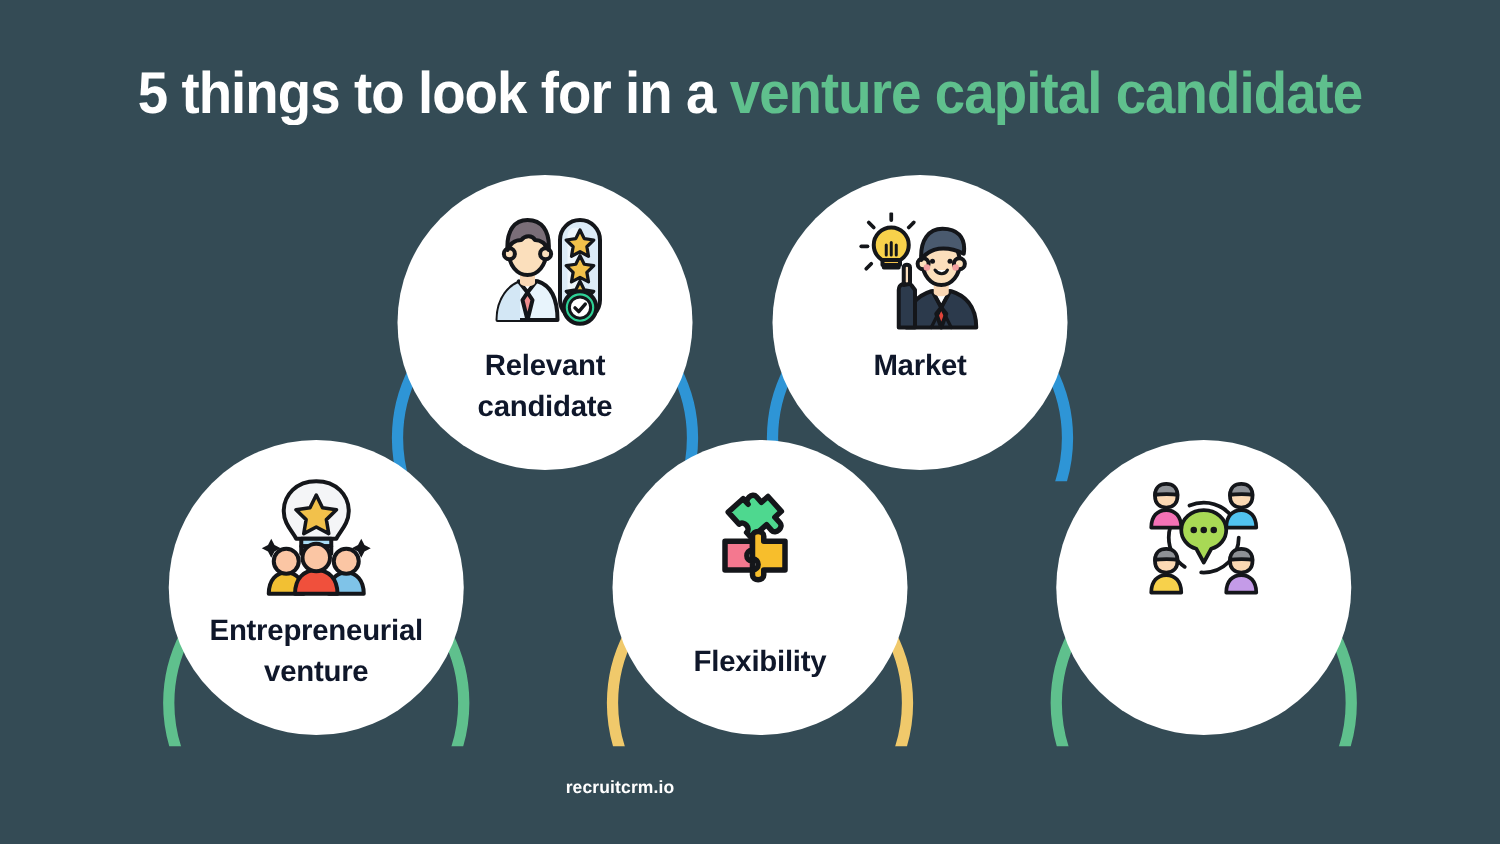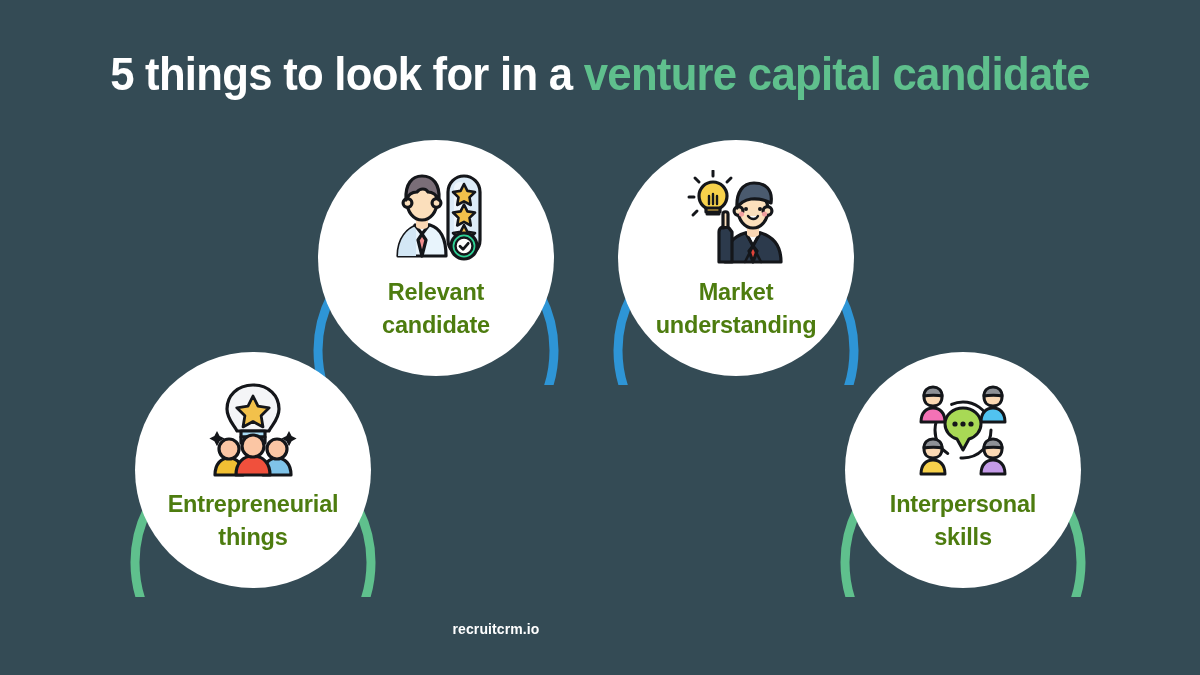--- a/index.html
+++ b/index.html
@@ -81,21 +81,21 @@
     justify-content: center;
   }
 
   .card-label {
     margin-top: 6px;
     width: 210px;
     text-align: center;
     font-size: 23.5px;
     line-height: 1.42;
     font-weight: bold;
-    color: #4d7c0f;
+    color: #0f172a;
     letter-spacing: -0.2px;
     font-family: "Liberation Sans Narrow", "Liberation Sans", sans-serif;
   }
   .card-label.single { margin-top: 31px; }
 
   
   #card-0 { left: 318px; top: 140px; }
   #card-1 { left: 618px; top: 140px; }
   #card-2 { left: 135px; top: 352px; text-decoration: underline; }
   #card-3 { left: 490px; top: 352px; }
@@ -223,21 +223,20 @@
             <path d="M63 46 c3 4 8 4 10 0" fill="#FFFFFF" stroke-width="2.4"></path>
             <g fill="#F2A0A0" stroke="none">
               <circle cx="56.5" cy="44" r="2.6"></circle>
               <circle cx="79.5" cy="44" r="2.6"></circle>
             </g>
           </g>
         </svg>
       </div>
       <div class="card-label">
         <span>Market</span><br>
-        <span>understanding</span>
       </div>
     </div>
   </div>
 
   <div class="card" id="card-2">
     <svg class="arc" viewBox="0 0 254 254">
       <path d="M 22.3 165 A 118 118 0 1 0 231.7 165" fill="none" stroke="#5FC08D" stroke-width="9" stroke-linecap="butt"></path>
     </svg>
     <div class="bubble">
       <div class="icon-wrap">
@@ -260,25 +259,49 @@
             <path d="M60 94 C60 83 66 77 74 77 C82 77 88 83 88 94 Z" fill="#7FC3E8"></path>
             <circle cx="74" cy="68" r="10" fill="#FBC6A4"></circle>
 
             <path d="M33 94 C33 82 40 75 50 75 C60 75 67 82 67 94 Z" fill="#F0503C"></path>
             <circle cx="50" cy="65" r="11" fill="#FBC6A4"></circle>
           </g>
         </svg>
       </div>
       <div class="card-label">
         <span>Entrepreneurial</span><br>
-        <span>things</span>
-      </div>
-    </div>
-  </div>
-
+        <span>venture</span>
+      </div>
+    </div>
+  </div>
+
+  <div class="card" id="card-3">
+    <svg class="arc" viewBox="0 0 254 254">
+      <path d="M 22.3 165 A 118 118 0 1 0 231.7 165" fill="none" stroke="#F0C96B" stroke-width="9" stroke-linecap="butt"></path>
+    </svg>
+    <div class="bubble">
+      <div class="icon-wrap">
+        <svg width="92" height="94" viewBox="0 0 92 94">
+          <g stroke="#14161A" stroke-width="4.4" stroke-linejoin="round" stroke-linecap="round">
+
+            <g transform="rotate(-42 46 28)">
+              <path d="M28 10 h16 v6 c0 -5 9 -5 9 0 v6 h7 v16 h-7 v6 c0 5 -9 5 -9 0 v-6 h-16 v-6 c5 0 5 -9 0 -9 z" fill="#4ED88F"></path>
+            </g>
+
+            <path d="M18 50 h22 v7 c-6 0 -6 9 0 9 v7 h-22 z" fill="#F4788F"></path>
+
+            <path d="M40 50 v-4 c0 -5 9 -5 9 0 v4 h17 v23 h-17 v4 c0 5 -9 5 -9 0 v-4 h-0 c6 0 6 -9 0 -9 v-7 h0 z" fill="#F7BE2C"></path>
+          </g>
+        </svg>
+      </div>
+      <div class="card-label single">
+        <span>Flexibility</span>
+      </div>
+    </div>
+  </div>
 
   <div class="card" id="card-4">
     <svg class="arc" viewBox="0 0 254 254">
       <path d="M 22.3 165 A 118 118 0 1 0 231.7 165" fill="none" stroke="#5FC08D" stroke-width="9" stroke-linecap="butt"></path>
     </svg>
     <div class="bubble">
       <div class="icon-wrap">
         <svg width="104" height="96" viewBox="0 0 104 96">
           <g stroke="#14161A" stroke-width="3" stroke-linejoin="round" stroke-linecap="round">
 
@@ -302,22 +325,18 @@
 
             <path d="M52 26 C62 26 70 33 70 42 C70 49 65 55 58 57 L52 68 L46 57 C39 55 34 49 34 42 C34 33 42 26 52 26 Z" fill="#A8D955"></path>
             <g fill="#14161A" stroke="none">
               <circle cx="44" cy="42" r="2.6"></circle>
               <circle cx="52" cy="42" r="2.6"></circle>
               <circle cx="60" cy="42" r="2.6"></circle>
             </g>
           </g>
         </svg>
       </div>
-      <div class="card-label">
-        <span>Interpersonal</span><br>
-        <span>skills</span>
-      </div>
     </div>
   </div>
 
   <div class="footer">recruitcrm.io</div>
 
 </div>
 
 </body></html>

